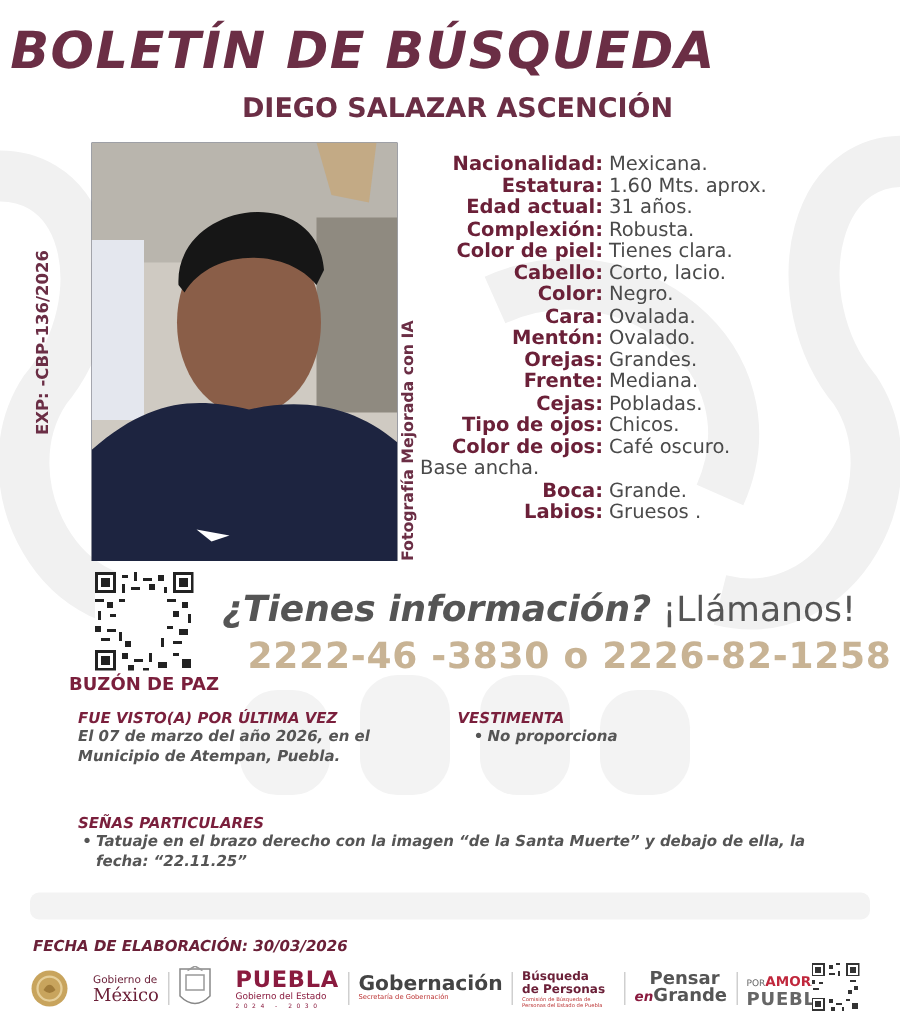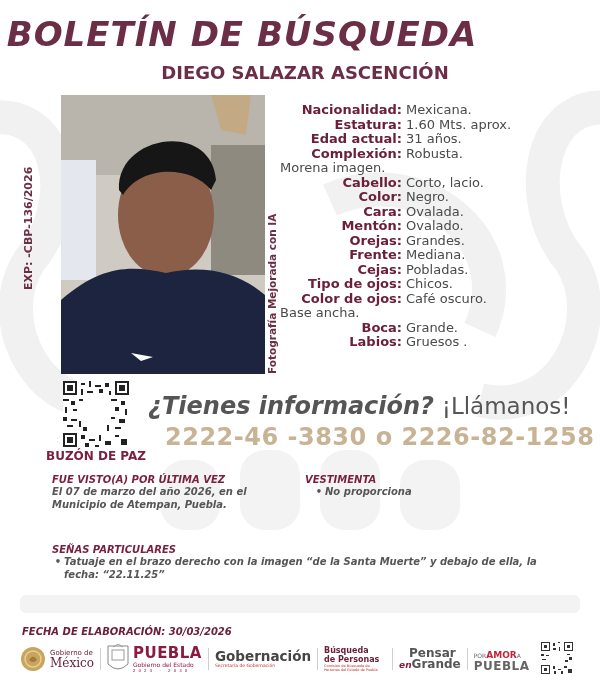--- a/index.html
+++ b/index.html
@@ -61,21 +61,21 @@
   .vest .sec-text { padding-left: 8px; }
   .senas { position: absolute; left: 52px; top: 544px; width: 500px; z-index: 2; }
   .bullet-row { display: flex; }
   .bullet-row .dot { width: 12px; text-align: center; flex-shrink: 0; }
 
   .fecha {
     position: absolute; left: 22px; top: 626px; font-weight: bold; font-style: italic;
     font-size: 10px; color: #6b2038; z-index: 2; white-space: nowrap;
   }
   .footer { position: absolute; left: 20px; top: 640px; width: 560px; height: 38px; z-index: 2; display: flex; align-items: center; }
-  .logo { display: flex; align-items: center; }
+  .logo { display: flex; align-items: center; gap: 12px; }
   .sep { width: 1px; height: 22px; background: #cfcfcf; margin: 0 6px; }
   .gob-mx-text .small { font-size: 7px; color: #6b2038; display: block; line-height: 8px; }
   .gob-mx-text .big { font-family: "DejaVu Serif", serif; font-size: 12px; color: #6b2038; display: block; line-height: 13px; }
   .puebla-text .big { font-weight: bold; font-size: 15px; color: #8a1b3f; display: block; line-height: 15px; letter-spacing: 0.5px; }
   .puebla-text .small { font-size: 6px; color: #8a1b3f; display: block; line-height: 7px; }
   .puebla-text .tiny { font-size: 4px; color: #8a1b3f; display: block; letter-spacing: 3px; line-height: 5px; }
   .gobern .big { font-weight: bold; font-size: 13.5px; color: #444; display: block; line-height: 14px; }
   .gobern .small { font-size: 4.5px; color: #b33; display: block; line-height: 6px; }
   .busq .big { font-weight: bold; font-size: 8px; color: #6b2038; display: block; line-height: 9px; }
   .busq .small { font-size: 3.5px; color: #b33; display: block; line-height: 4px; }
@@ -137,21 +137,22 @@
     </div>
   <div class="feat-row">
       <span class="feat-key">Edad actual:</span>
       <span class="feat-val">31 años.</span>
     </div>
   <div class="feat-row">
       <span class="feat-key">Complexión:</span>
       <span class="feat-val">Robusta.</span>
     </div>
   <div class="feat-row">
-      <span class="feat-val">Morena imagen.</span>
+      <span class="feat-key">Color de piel:</span>
+      <span class="feat-val">Tienes clara.</span>
     </div>
   <div class="feat-row">
       <span class="feat-key">Cabello:</span>
       <span class="feat-val">Corto, lacio.</span>
     </div>
   <div class="feat-row">
       <span class="feat-key">Color:</span>
       <span class="feat-val">Negro.</span>
     </div>
   <div class="feat-row">

